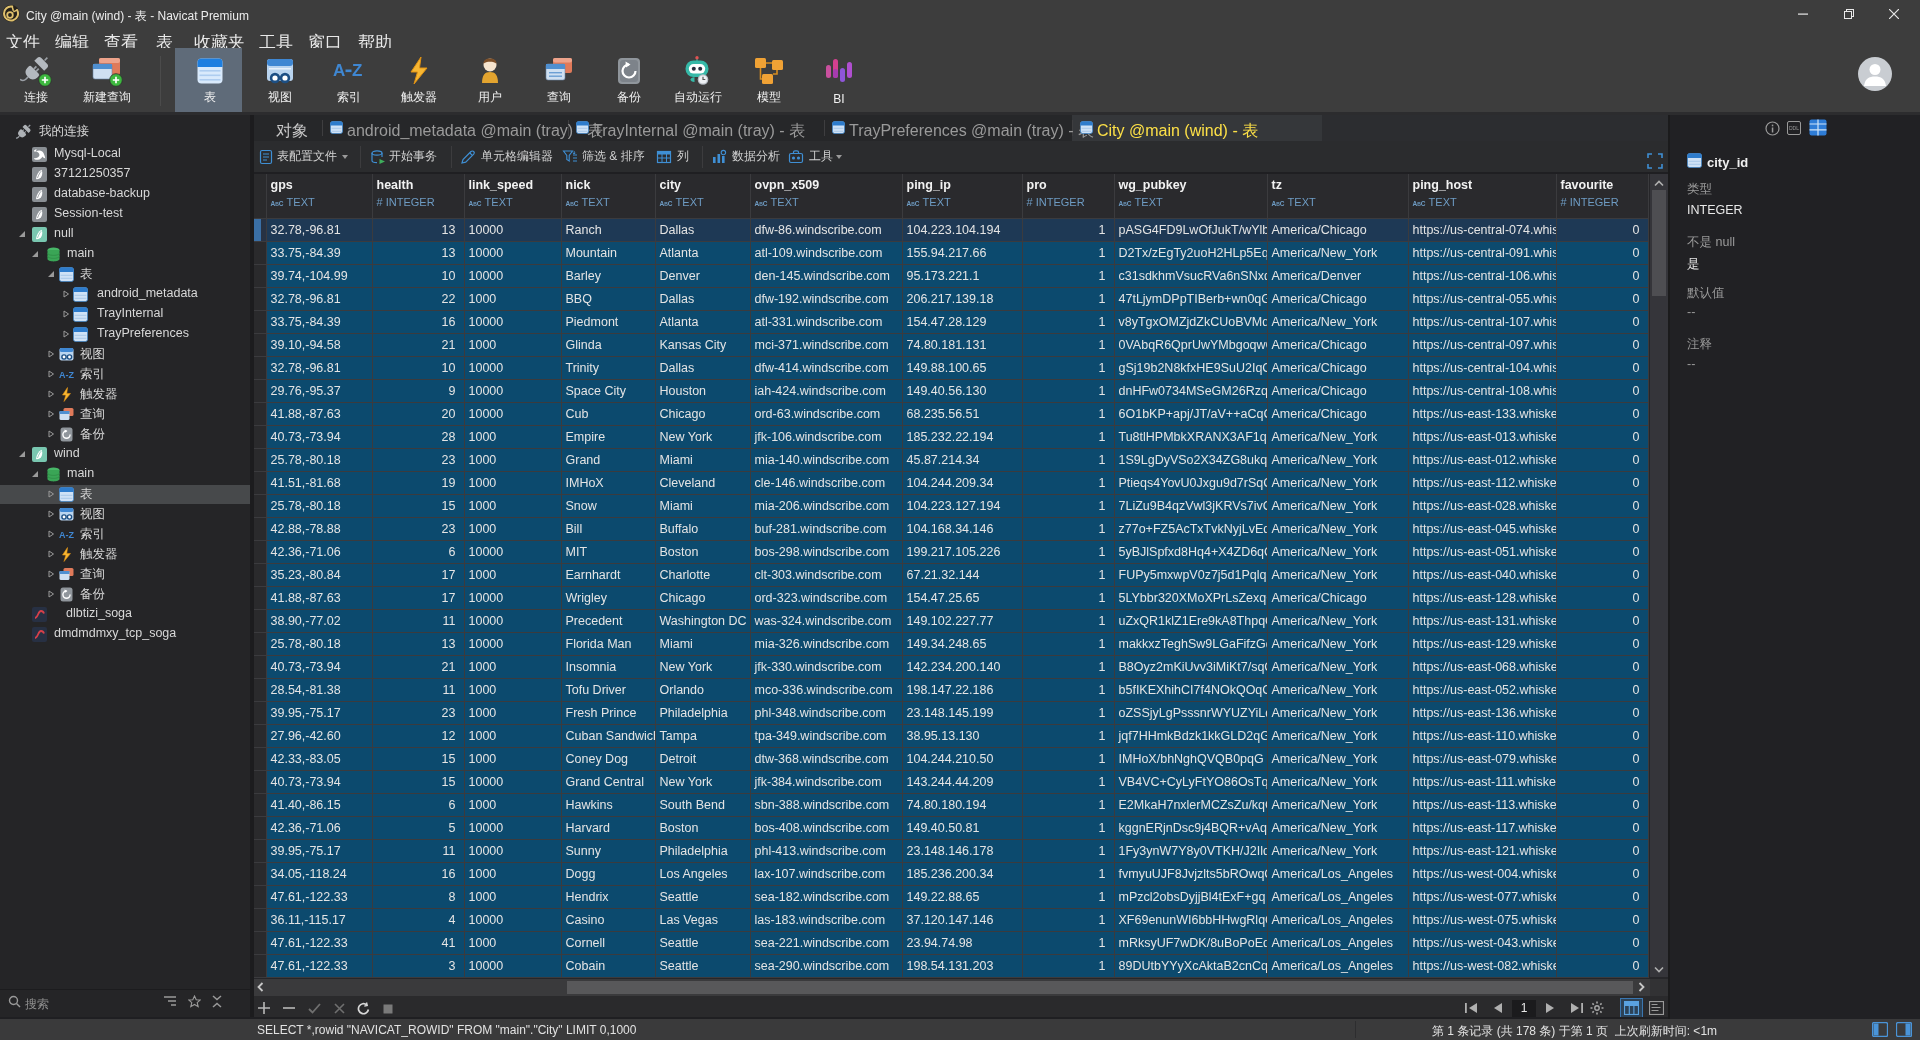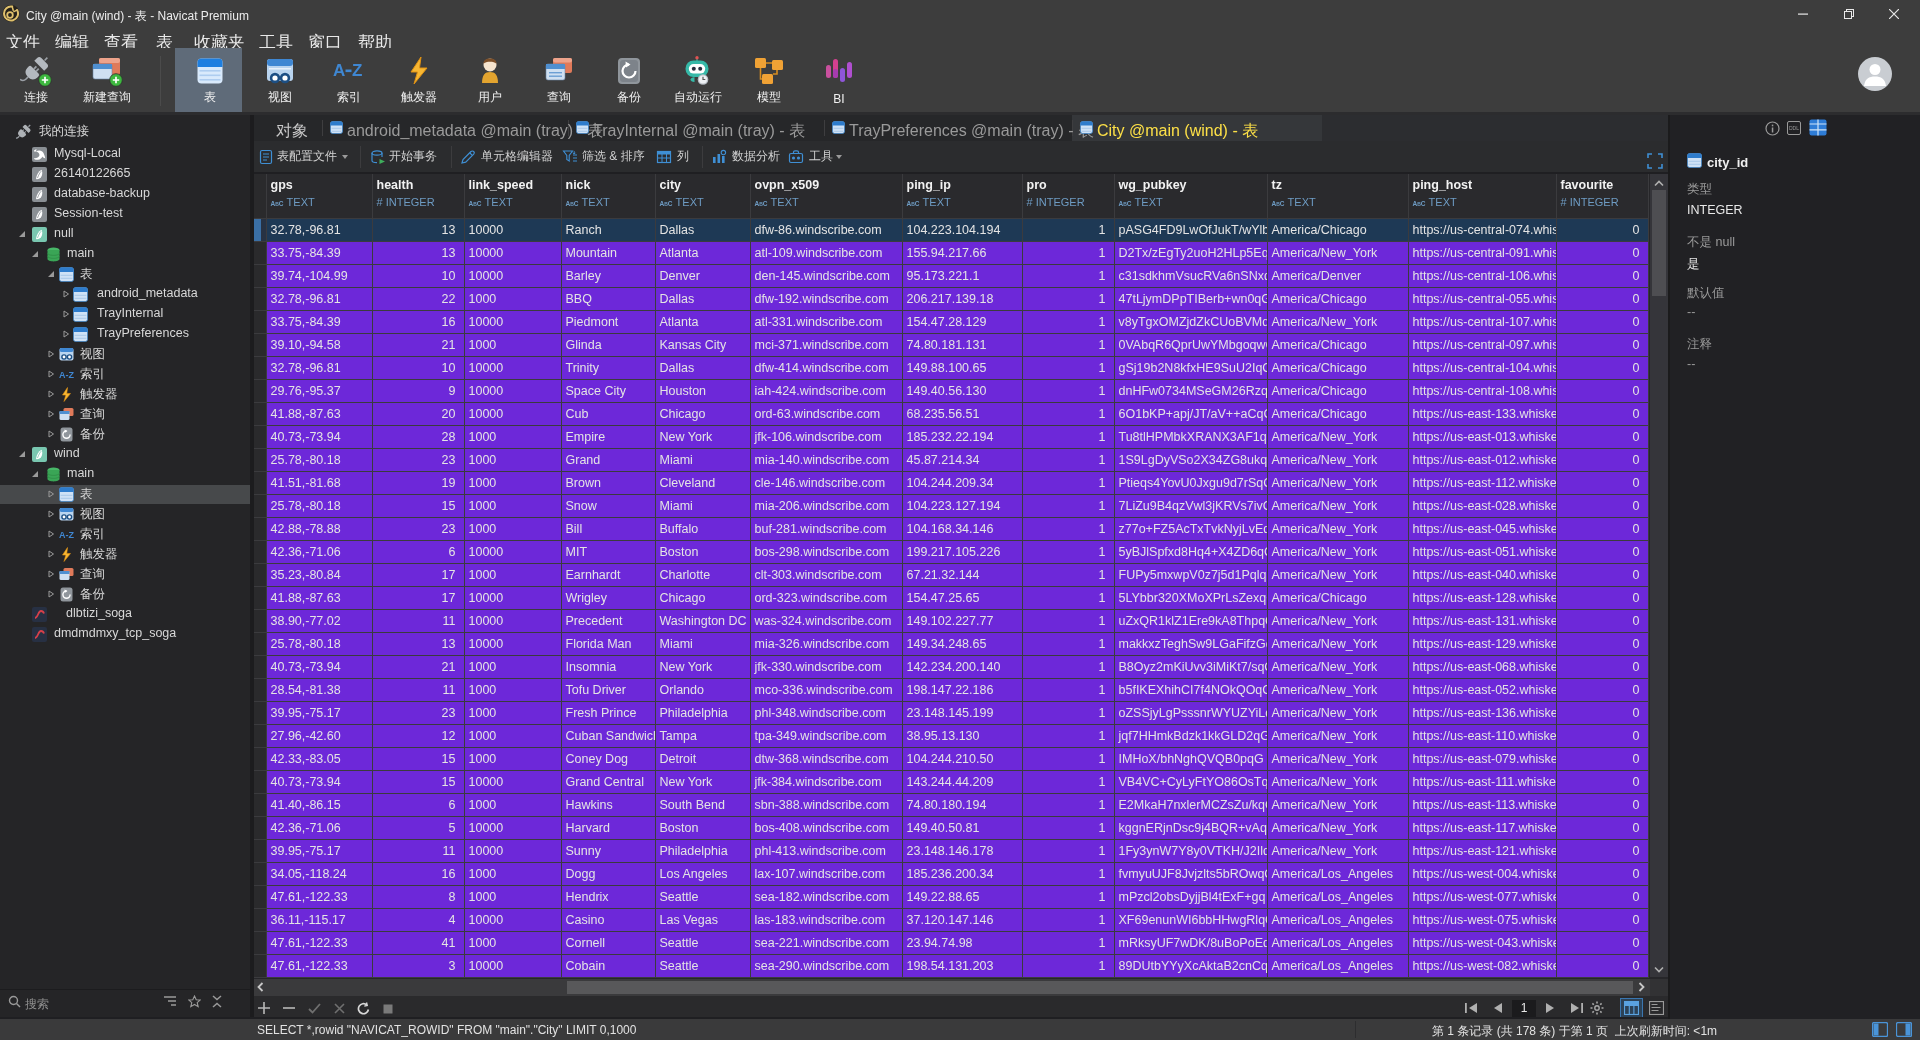--- a/index.html
+++ b/index.html
@@ -15,21 +15,21 @@
 .tbtn svg{position:absolute;top:7px;left:50%;margin-left:-16px}
 #tabbar{left:254px;top:115px;width:1416px;height:26px;background:#262729}
 .tab{position:absolute;font-size:16px;color:#9a9a9a;white-space:nowrap}
 .tabsep{position:absolute;width:1px;height:16px;background:#3e3e40;top:120px}
 #subbar{left:254px;top:141px;width:1416px;height:31px;background:#2b2c2e}
 .sb{position:absolute;top:149px;font-size:12px;color:#d2d2d2;white-space:nowrap}
 .sbsep{position:absolute;top:146px;width:1px;height:22px;background:#3c3c3e}
 #sidebar{left:0;top:115px;width:250px;height:882px;background:#252527;overflow:hidden}
 .trow{position:absolute;left:0;width:250px;font-size:12.5px;color:#d8d8d8;white-space:nowrap}
 #sidesearch{left:0;top:989px;width:250px;height:28px;background:#252527;border-top:1px solid #1c1c1e}
-#grid{left:254px;top:174px;width:1394px;border-collapse:collapse;table-layout:fixed;background:#6d28d9}
+#grid{left:254px;top:174px;width:1394px;border-collapse:collapse;table-layout:fixed;background:#0c4a6e}
 #grid td,#grid th{border-right:1px solid #3b3b3e;border-bottom:1px solid #3b3b3e;overflow:hidden;white-space:nowrap;font-weight:normal}
 #grid td{height:23px;font-size:12.5px;color:#e4e4e4;padding:0 8px 0 4px}
 #grid td.num{text-align:right}
 #grid th{height:44px;vertical-align:top;text-align:left;padding:3px 0 0 4px;background:#2a2a2d}
 .hname{font-size:12.5px;font-weight:bold;color:#f2f2f2;display:block;line-height:17px}
 .htype{font-size:11px;color:#6e9cc4;display:block;line-height:16px}
 .habc{font-size:6.5px;color:#6e9cc4;font-weight:bold}
 tr.sel td{background:#1e3955;border-right-color:#32506e;border-bottom-color:#32506e}
 td.mk{background:#2a2a2c;padding:0}
 tr.sel td.mk{background:linear-gradient(90deg,#3a6fa5 0,#3a6fa5 7px,#273243 7px);border-right-color:#3b3b3e}
@@ -317,21 +317,21 @@
 <svg class="abs" style="left:32px;top:147px" width="15" height="15" viewBox="0 0 15 15">
       <rect x="0" y="0" width="15" height="15" rx="2" fill="#8a8f94"></rect>
       <path d="M2 3.5 L4.5 2 L4 4.5 C6 3.2 8.5 3.2 10.2 4.6 C11.4 5.6 12 7 12.6 8.8 L13.4 11.4 L11.8 10.8 C11.2 10.6 10.9 10.2 10.6 9.4 C9.9 10.8 8.3 12.4 5.8 12.8 C3.8 13.1 2.4 12.4 1.8 11.2 C3.8 11.6 5.6 11 6.8 9.6 C7.8 8.4 7.6 6.6 6.2 5.4 C5.2 4.6 3.6 4.2 2 4.6 Z" fill="#fff"></path>
     </svg>
 <div class="trow" style="left:54px;top:146px">Mysql-Local</div>
 <svg class="abs" style="left:32px;top:167px" width="15" height="15" viewBox="0 0 15 15">
       <rect x="0" y="0" width="15" height="15" rx="2" fill="#8a8f94"></rect>
       <path d="M4 12 C4.5 8 6.5 4.5 9.5 2.8 C10.3 4.2 10.6 6.5 9.8 8.8 C9 11 7 12.3 4.8 12.3 Z" fill="#fff"></path>
       <path d="M5.5 11 C6.5 8 8 5.5 9.2 4.2" stroke="#8a8f94" stroke-width="0.8" fill="none"></path>
     </svg>
-<div class="trow" style="left:54px;top:166px">26140122665</div>
+<div class="trow" style="left:54px;top:166px">37121250357</div>
 <svg class="abs" style="left:32px;top:187px" width="15" height="15" viewBox="0 0 15 15">
       <rect x="0" y="0" width="15" height="15" rx="2" fill="#8a8f94"></rect>
       <path d="M4 12 C4.5 8 6.5 4.5 9.5 2.8 C10.3 4.2 10.6 6.5 9.8 8.8 C9 11 7 12.3 4.8 12.3 Z" fill="#fff"></path>
       <path d="M5.5 11 C6.5 8 8 5.5 9.2 4.2" stroke="#8a8f94" stroke-width="0.8" fill="none"></path>
     </svg>
 <div class="trow" style="left:54px;top:186px">database-backup</div>
 <svg class="abs" style="left:32px;top:207px" width="15" height="15" viewBox="0 0 15 15">
       <rect x="0" y="0" width="15" height="15" rx="2" fill="#8a8f94"></rect>
       <path d="M4 12 C4.5 8 6.5 4.5 9.5 2.8 C10.3 4.2 10.6 6.5 9.8 8.8 C9 11 7 12.3 4.8 12.3 Z" fill="#fff"></path>
       <path d="M5.5 11 C6.5 8 8 5.5 9.2 4.2" stroke="#8a8f94" stroke-width="0.8" fill="none"></path>
@@ -768,21 +768,21 @@
           <td>1S9LgDyVSo2X34ZG8ukqG</td>
           <td>America/New_York</td>
           <td>https://us-east-012.whiskergalaxy.com</td>
           <td class="num">0</td>
         </tr>
         <tr>
           <td class="mk"></td>
           <td>41.51,-81.68</td>
           <td class="num">19</td>
           <td>1000</td>
-          <td>Brown</td>
+          <td>IMHoX</td>
           <td>Cleveland</td>
           <td>cle-146.windscribe.com</td>
           <td>104.244.209.34</td>
           <td class="num">1</td>
           <td>Ptieqs4YovU0Jxgu9d7rSqG</td>
           <td>America/New_York</td>
           <td>https://us-east-112.whiskergalaxy.com</td>
           <td class="num">0</td>
         </tr>
         <tr>

